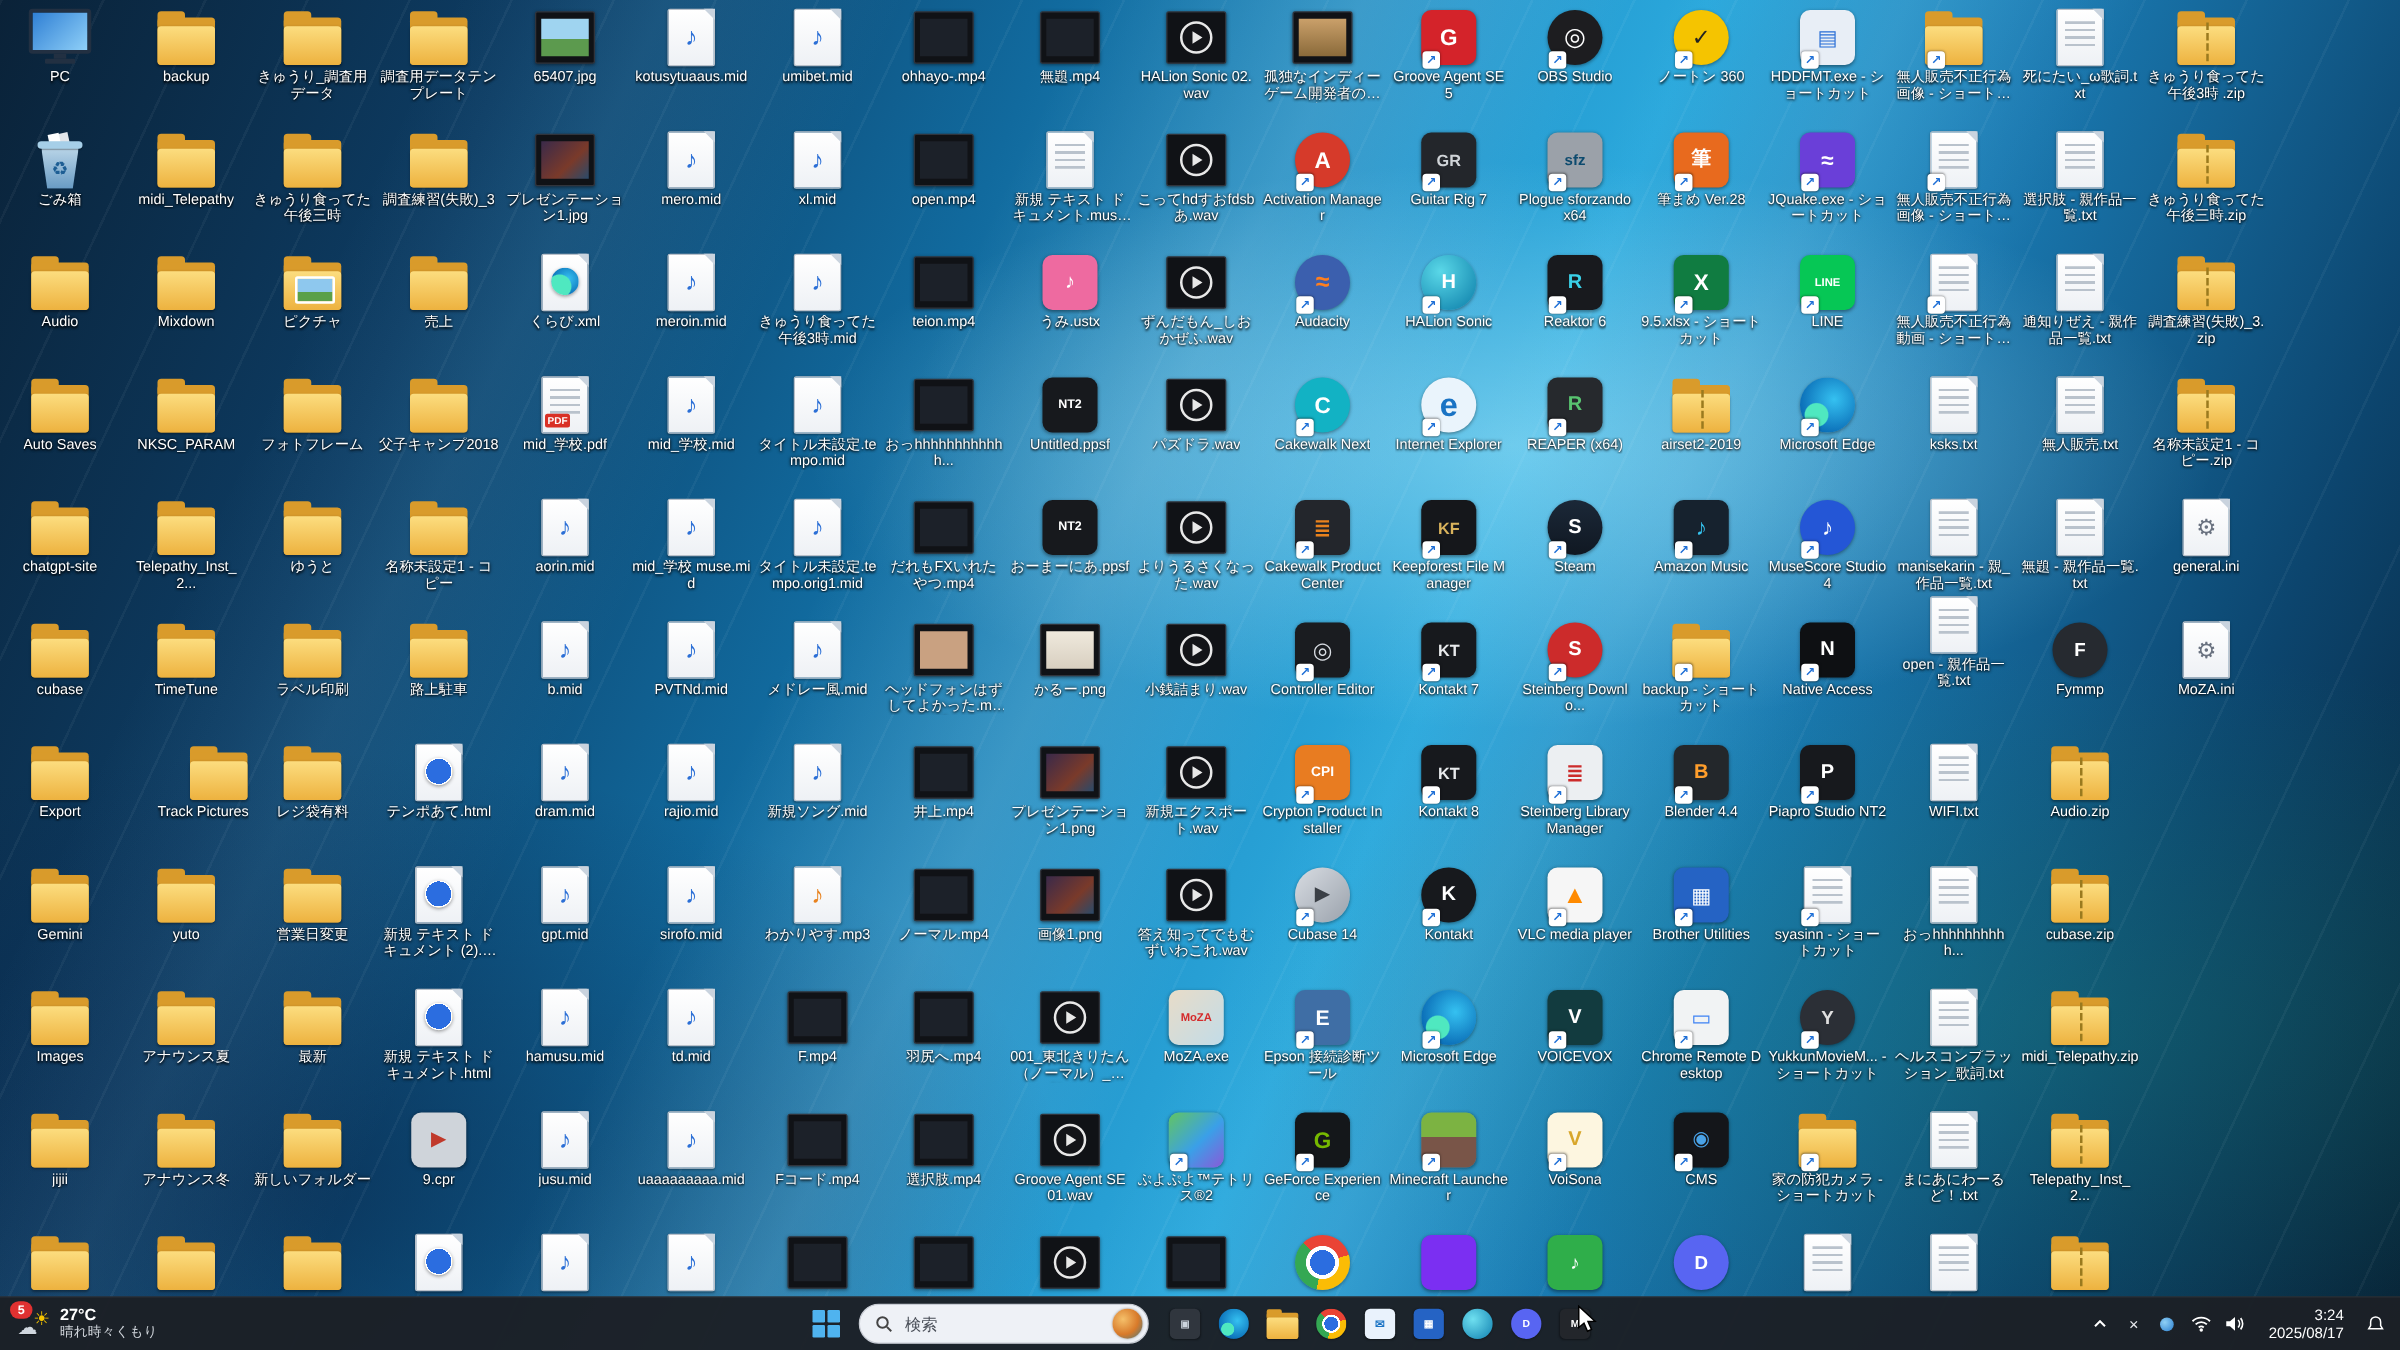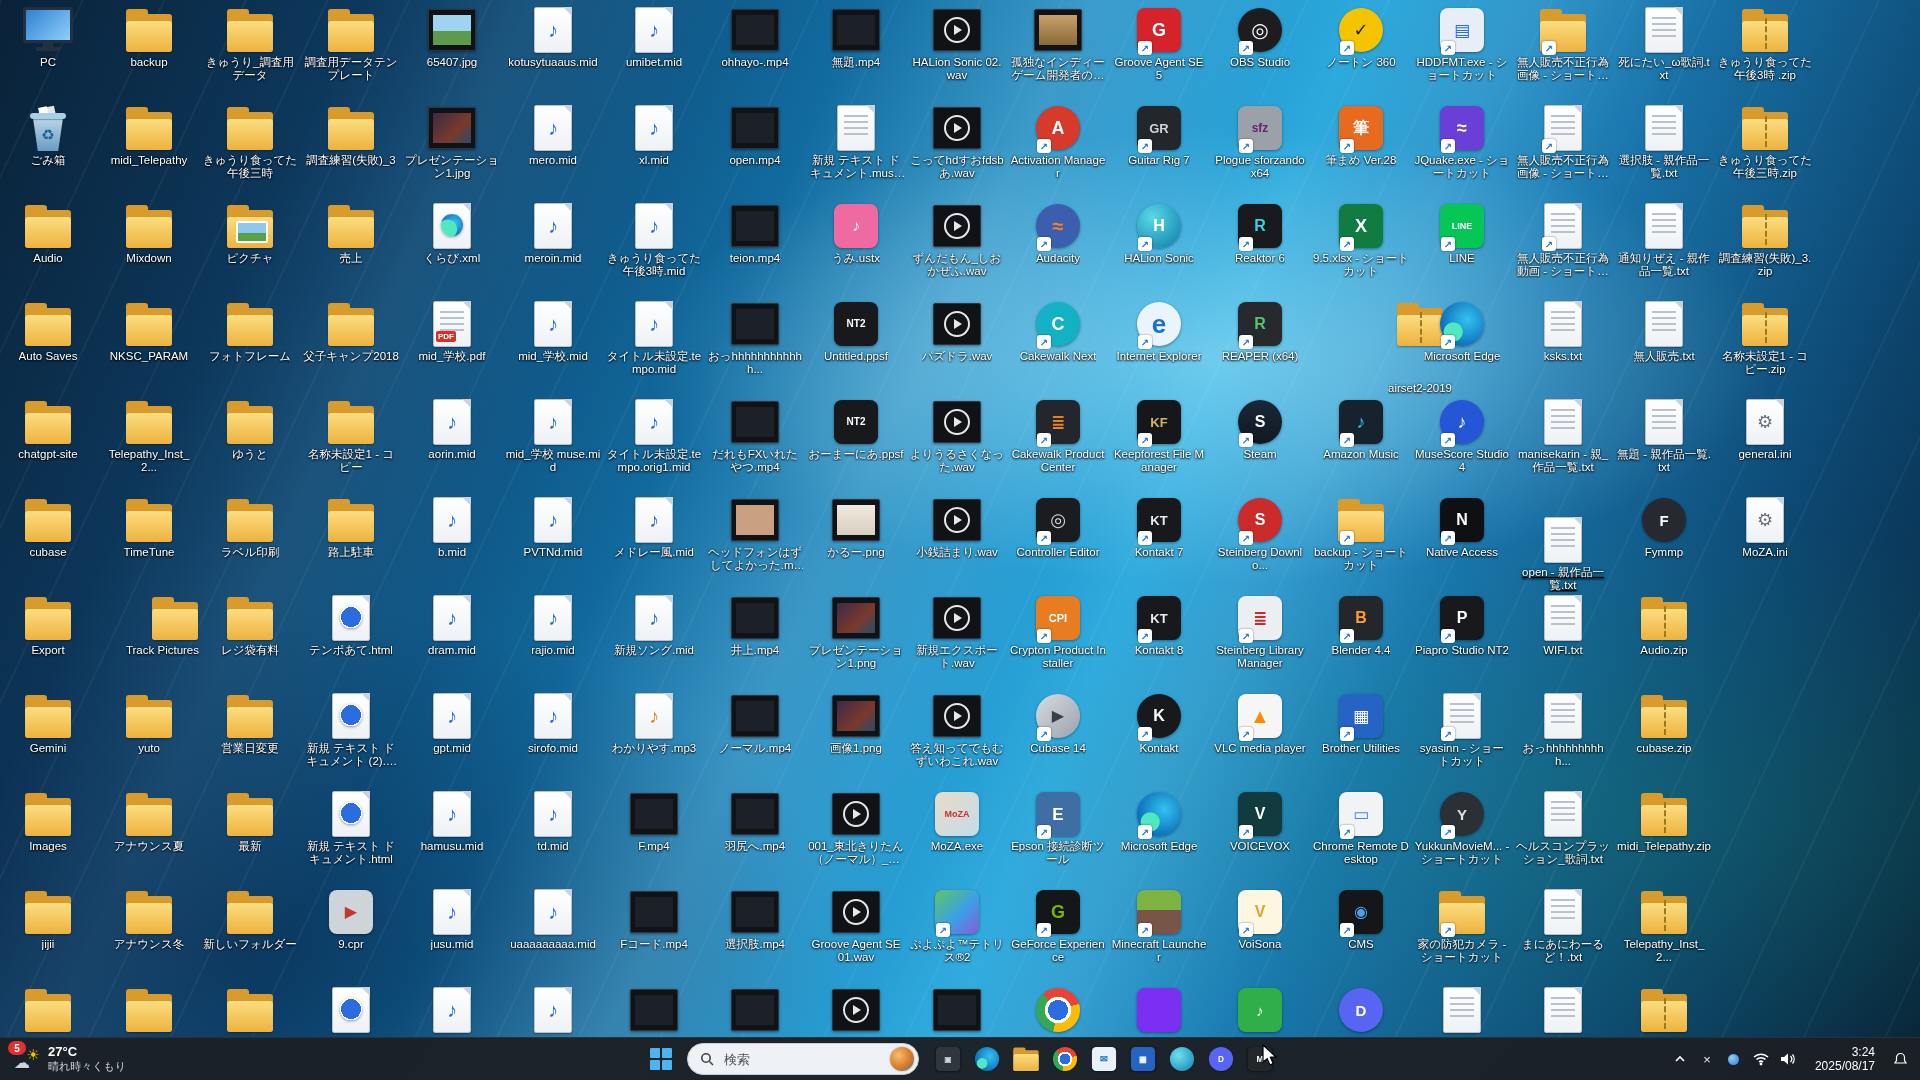--- a/index.html
+++ b/index.html
@@ -1281,21 +1281,21 @@
     </div>
     <div class="cell" style="left: 1210px; top: 6px;">
       <div class="ic">
         <div class="appic round" style="background: rgb(29, 29, 32); color: rgb(255, 255, 255); font-size: 20px;">◎</div>
         <div class="sc">↗</div>
       </div>
       <div class="lbl">OBS Studio</div>
     </div>
     <div class="cell" style="left: 1210px; top: 104px;">
       <div class="ic">
-        <div class="appic" style="background: rgb(155, 161, 169); color: #701a75; font-size: 12px;">sfz</div>
+        <div class="appic" style="background: rgb(155, 161, 169); color: #0c4a6e; font-size: 12px;">sfz</div>
         <div class="sc">↗</div>
       </div>
       <div class="lbl">Plogue sforzando x64</div>
     </div>
     <div class="cell" style="left: 1210px; top: 202px;">
       <div class="ic">
         <div class="appic" style="background: rgb(24, 26, 30); color: rgb(58, 209, 232); font-size: 16px;">R</div>
         <div class="sc">↗</div>
       </div>
       <div class="lbl">Reaktor 6</div>
@@ -1368,21 +1368,21 @@
       </div>
       <div class="lbl">筆まめ Ver.28</div>
     </div>
     <div class="cell" style="left: 1311px; top: 202px;">
       <div class="ic">
         <div class="appic" style="background: rgb(16, 124, 65); color: rgb(255, 255, 255); font-size: 18px;">X</div>
         <div class="sc">↗</div>
       </div>
       <div class="lbl">9.5.xlsx - ショートカット</div>
     </div>
-    <div class="cell" style="left: 1370px; top: 300px; gap: 32px;">
+    <div class="cell" style="left: 1311px; top: 300px;">
       <div class="ic">
         <div class="f-wrap">
           <div class="f-back"></div>
           <div class="f-body"></div>
           <div class="f-front"></div>
           <div class="f-zip"></div>
         </div>
       </div>
       <div class="lbl">airset2-2019</div>
     </div>
@@ -1564,21 +1564,21 @@
     </div>
     <div class="cell" style="left: 1513px; top: 398px;">
       <div class="ic">
         <div class="d-wrap">
           <div class="d-ear"></div>
           <div class="d-lines"></div>
         </div>
       </div>
       <div class="lbl">manisekarin - 親_作品一覧.txt</div>
     </div>
-    <div class="cell" style="left: 1513px; top: 516px; text-decoration: underline;">
+    <div class="cell" style="left: 1513px; top: 476px;">
       <div class="ic">
         <div class="d-wrap">
           <div class="d-ear"></div>
           <div class="d-lines"></div>
         </div>
       </div>
       <div class="lbl">open - 親作品一覧.txt</div>
     </div>
     <div class="cell" style="left: 1513px; top: 594px;">
       <div class="ic">

